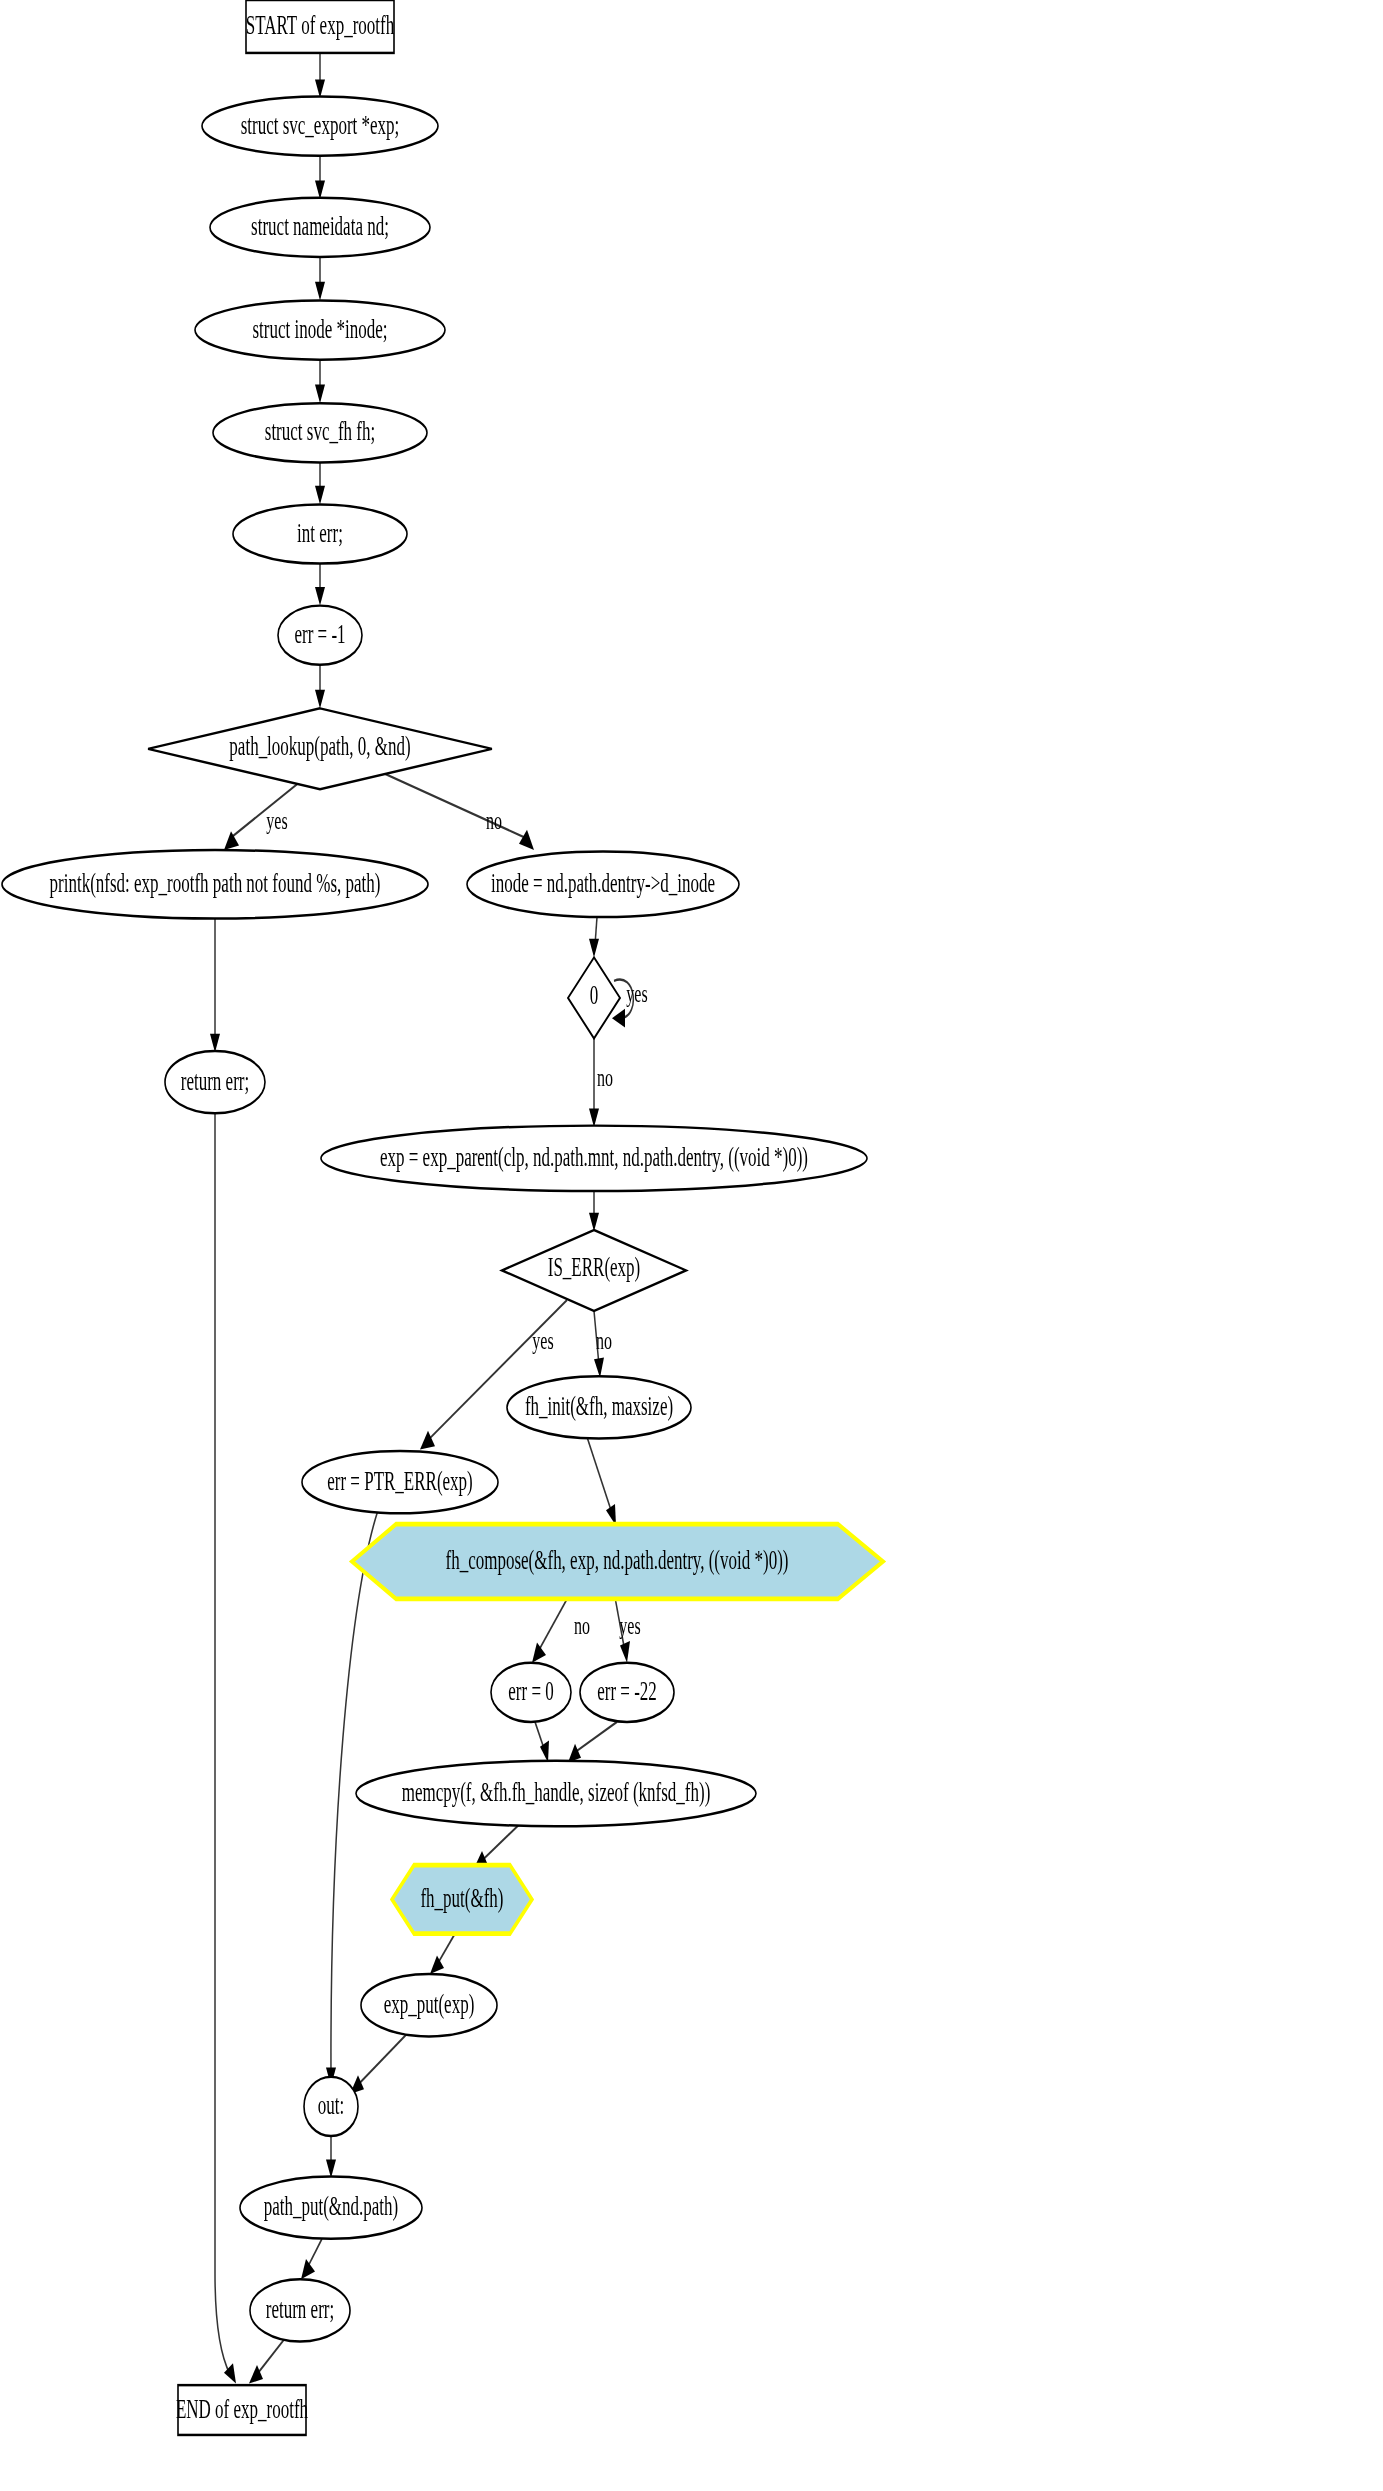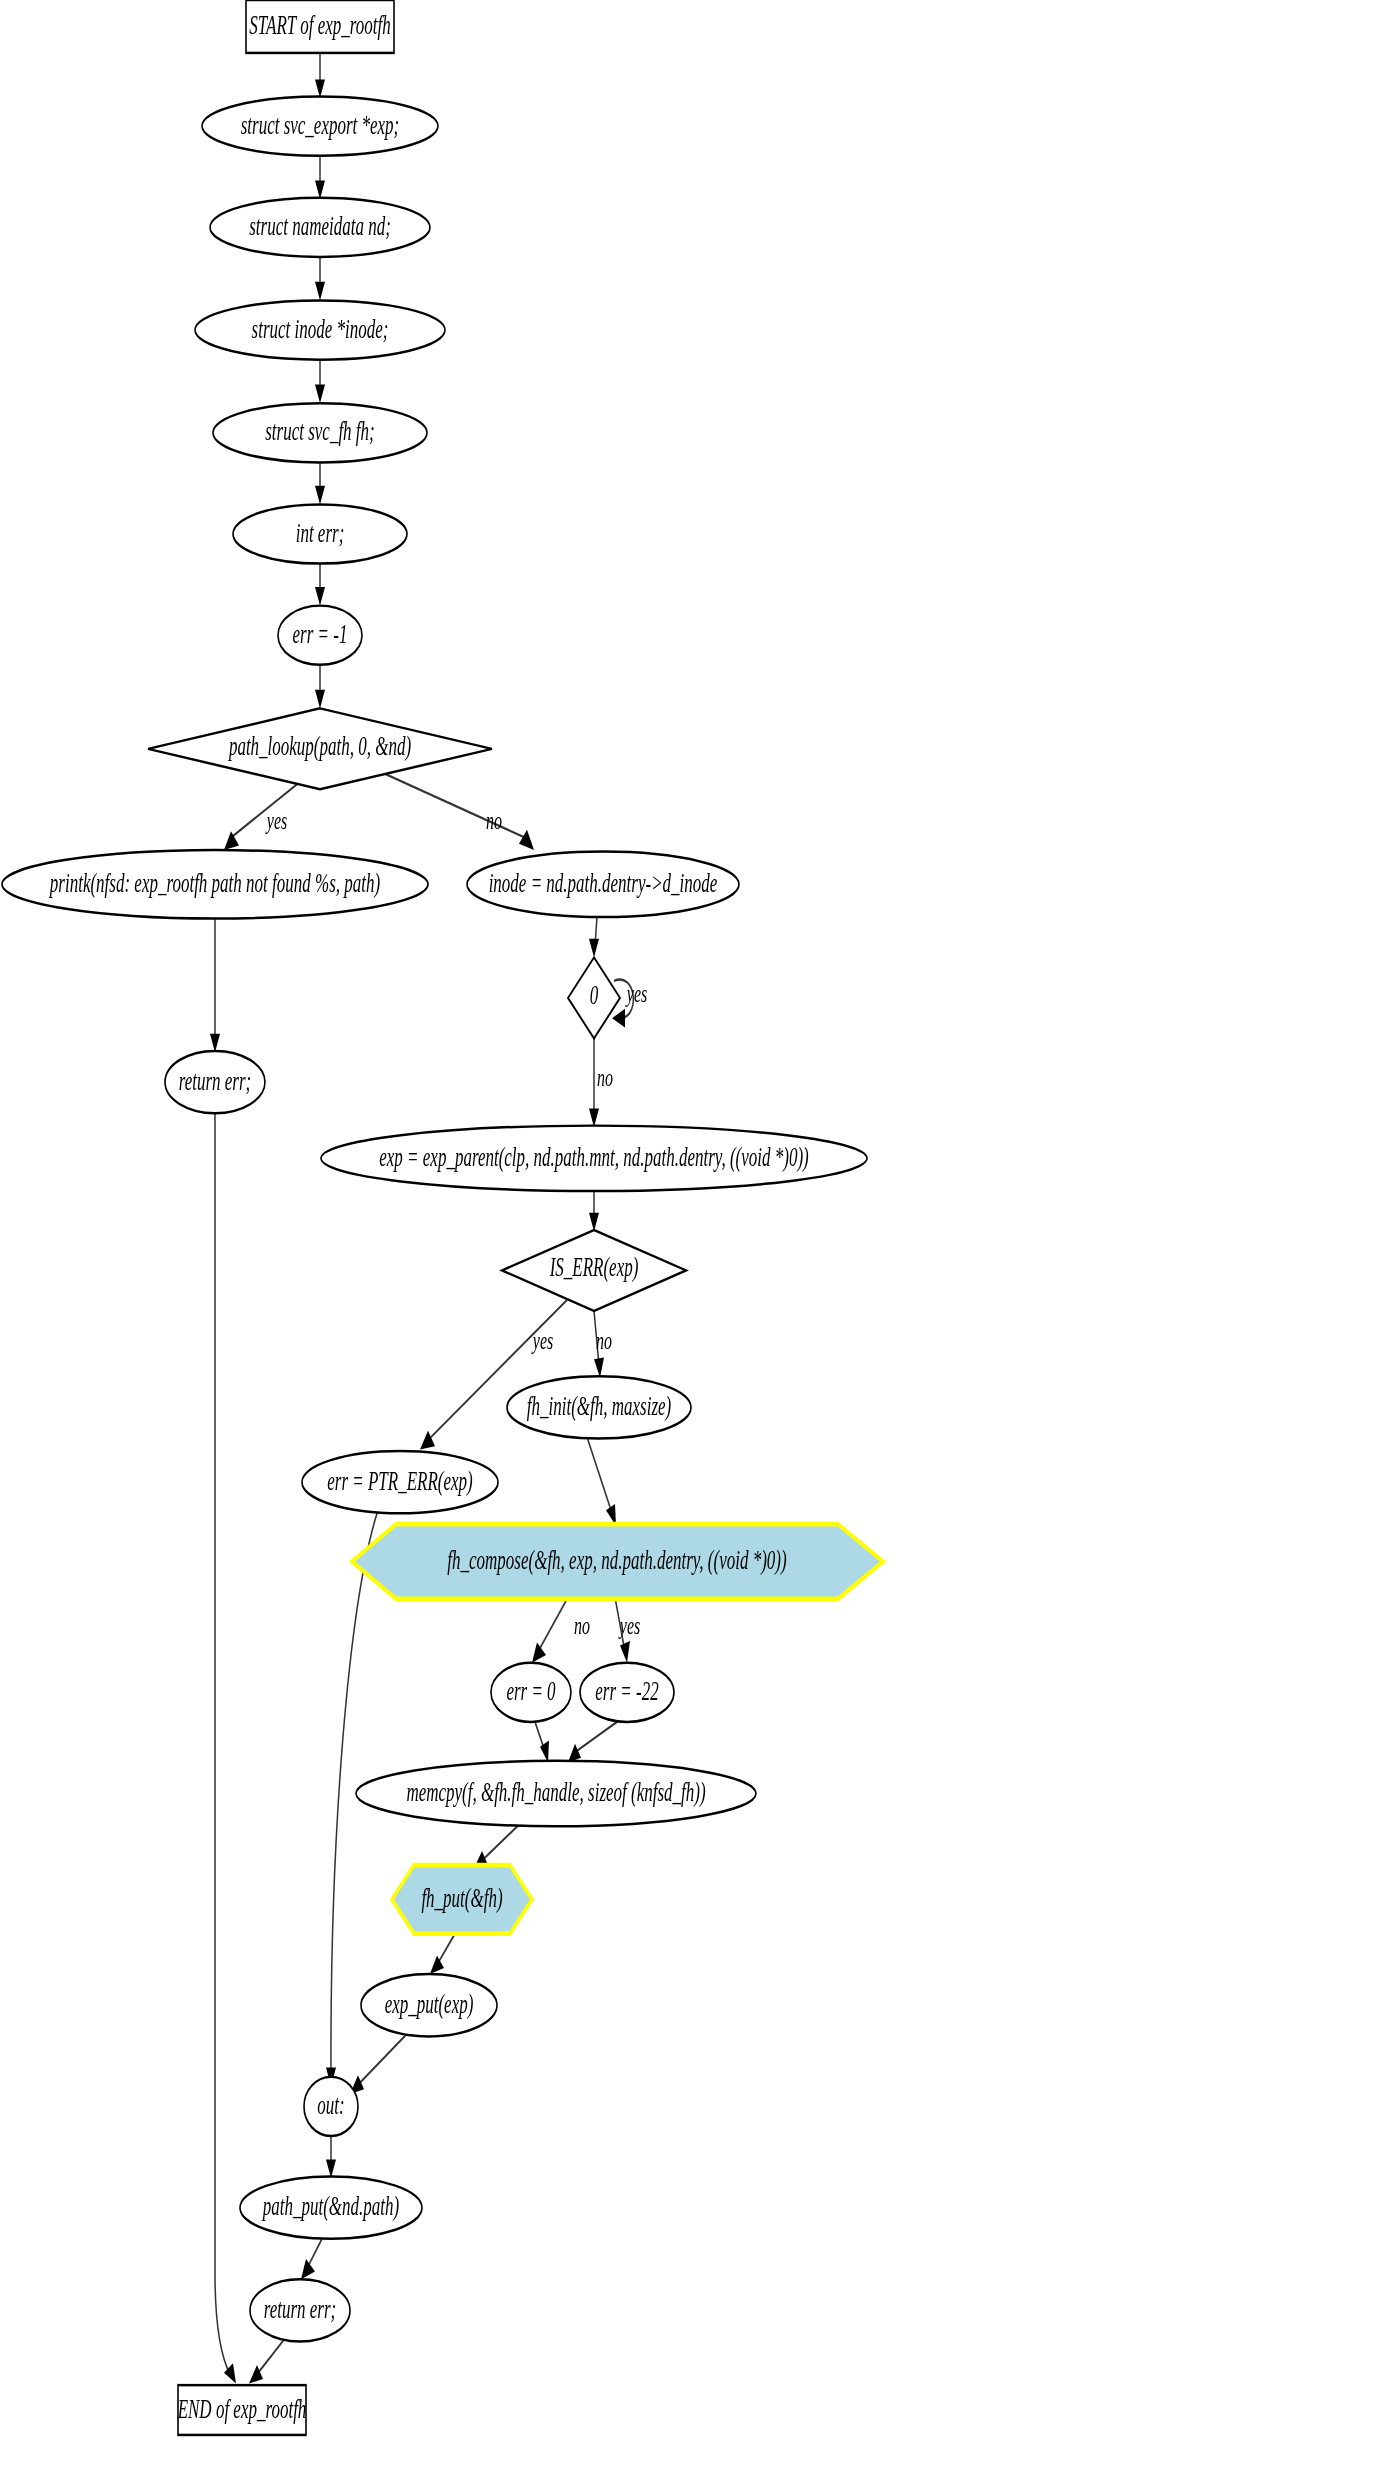--- a/index.html
+++ b/index.html
@@ -10,21 +10,20 @@
   body {
     width: 1383px;
     height: 2491px;
     font-family: "Liberation Serif", "DejaVu Serif", serif;
     overflow: hidden;
   }
   #flowchart-root {
     position: relative;
     width: 1215px;
     height: 2491px;
-    font-style: italic;
   }
   svg#graph {
     display: block;
     width: 1383px;
     height: 2491px;
   }
   .node-shape {
     fill: #ffffff;
     stroke: #000000;
     stroke-width: 1.6;

